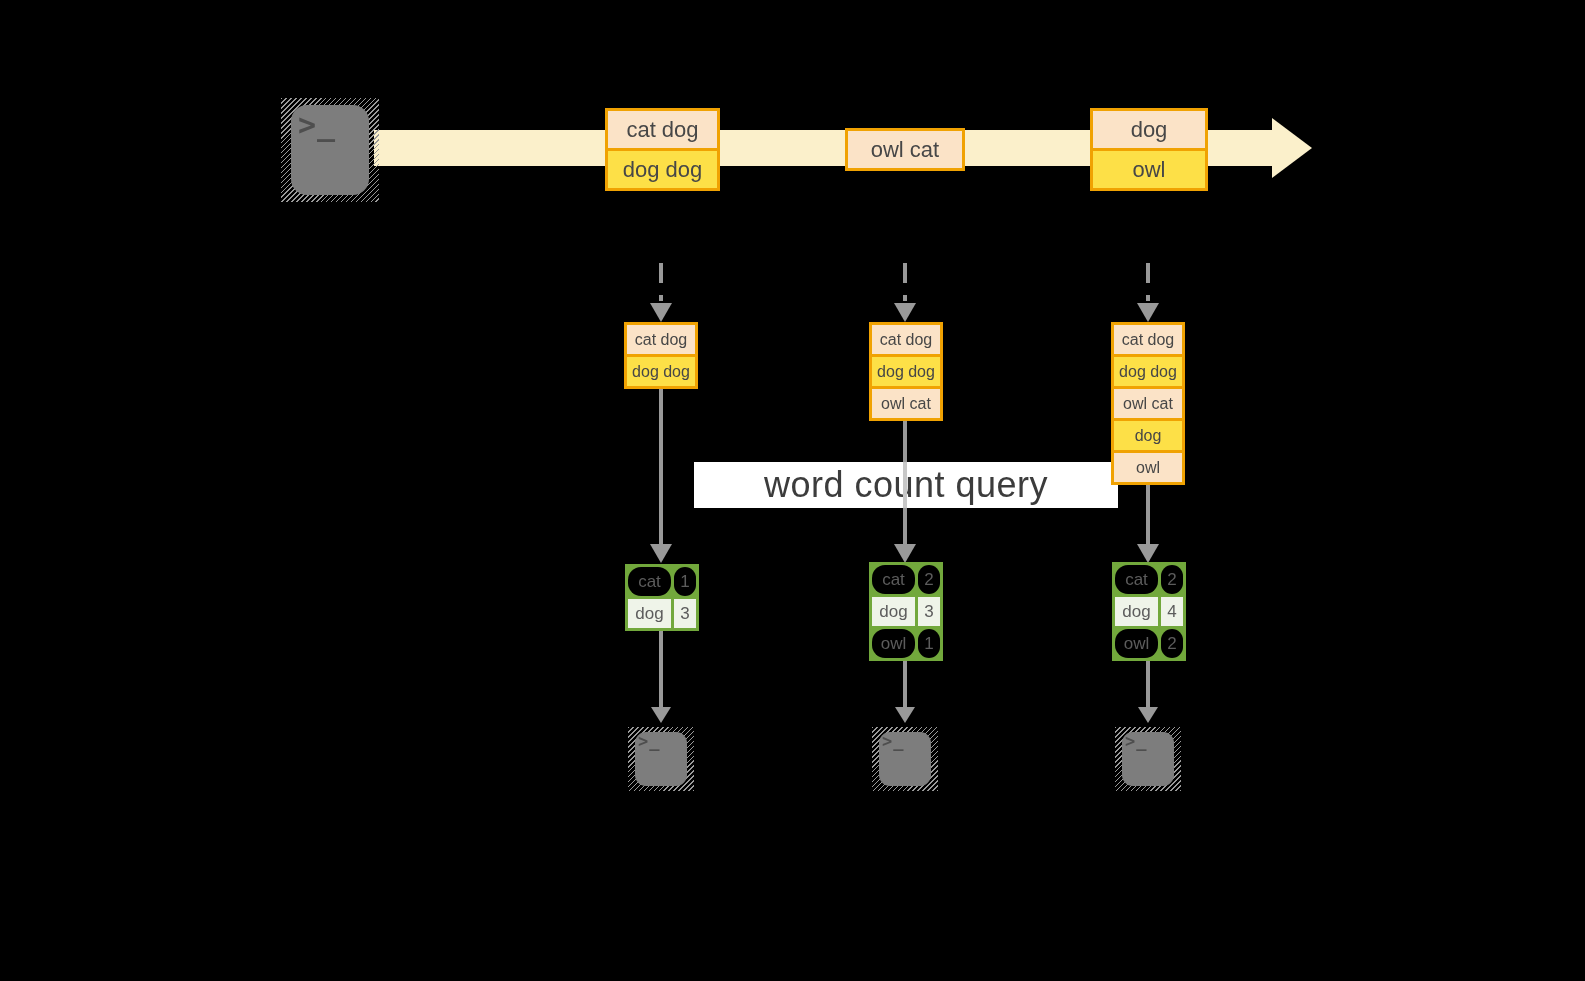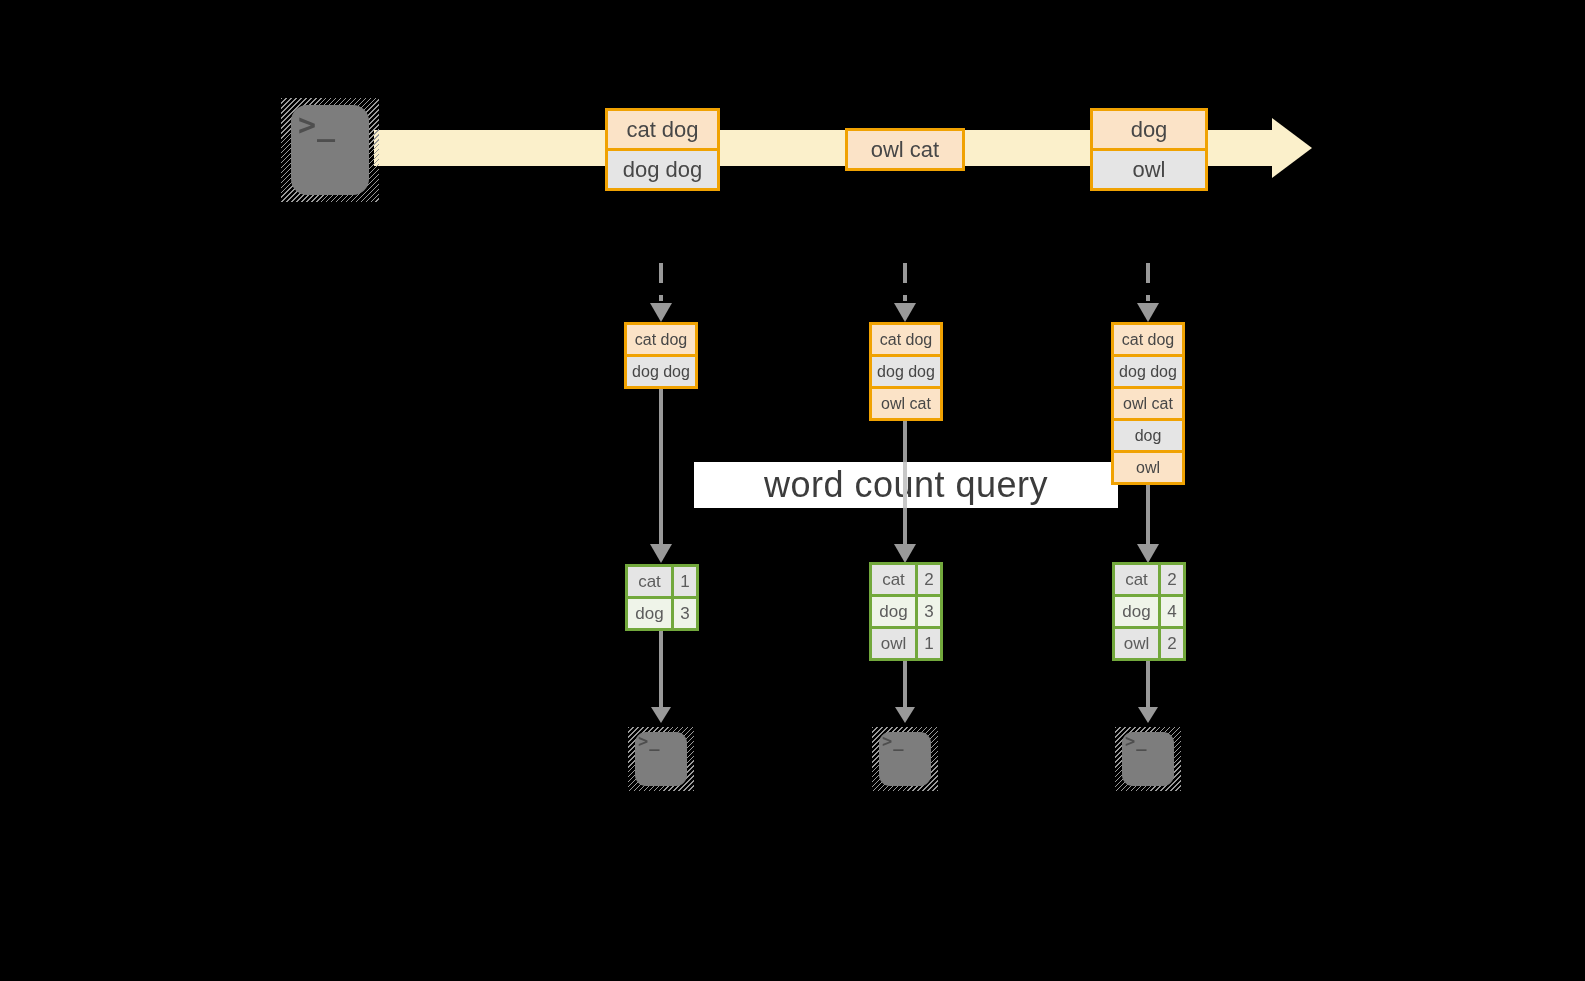--- a/index.html
+++ b/index.html
@@ -26,21 +26,21 @@
   .shaft { position:absolute; left:374px; top:130px; width:898px; height:36px;
     background:#fbf0cb; z-index:1; }
   .shaft-head { position:absolute; left:1272px; top:118px; width:0; height:0; z-index:1;
     border-top:30px solid transparent; border-bottom:30px solid transparent;
     border-left:40px solid #fbf0cb; }
 
   
   .obox { position:absolute; z-index:4; border:3px solid #f0a202; background:#f0a202;
     display:flex; flex-direction:column; gap:3px; }
   .obox .row { display:flex; align-items:center; justify-content:center;
-    color:#474747; background:#e5e5e5; }
+    color:#474747; background:#fde047; }
   .obox .row:nth-child(odd) { background:#fbe3c7; }
   .ev .row { height:37px; font-size:22px; }
   .st .row { height:29px; font-size:16px; }
   .ev { width:115px; }
   .st { width:74px; }
 
   
   .aline { position:absolute; width:4px; background:#999; z-index:1; }
   .aline.dashed { background:repeating-linear-gradient(to bottom,#999 0 20px, rgba(0,0,0,0) 20px 32px); }
   .ahead { position:absolute; width:0; height:0; z-index:1;
@@ -53,21 +53,21 @@
     background:#fff; z-index:2; display:flex; align-items:center; justify-content:center;
     font-size:36px; color:#3c3c3c; letter-spacing:0.5px; }
   .query-pass { position:absolute; left:903px; top:462px; width:4px; height:46px;
     background:#c7c7c7; z-index:3; }
 
   
   .gtable { position:absolute; z-index:4; background:#72a83c; padding:3px;
     display:grid; grid-template-columns:43px 22px; gap:3px; }
   .gtable .cell { height:29px; display:flex; align-items:center; justify-content:center;
     color:#5c5c5c; font-size:17px; background:#eff4e9; }
-  .gtable .shade-a { background:#e5e5e5; }
+  .gtable .shade-a { background:#000000;border-radius:13px; }
 </style>
 </head>
 <body>
 
 <div id="canvas">
 
   <div class="term term-big">
     <div class="inner"></div>
     <span class="prompt">&gt;_</span>
   </div>

